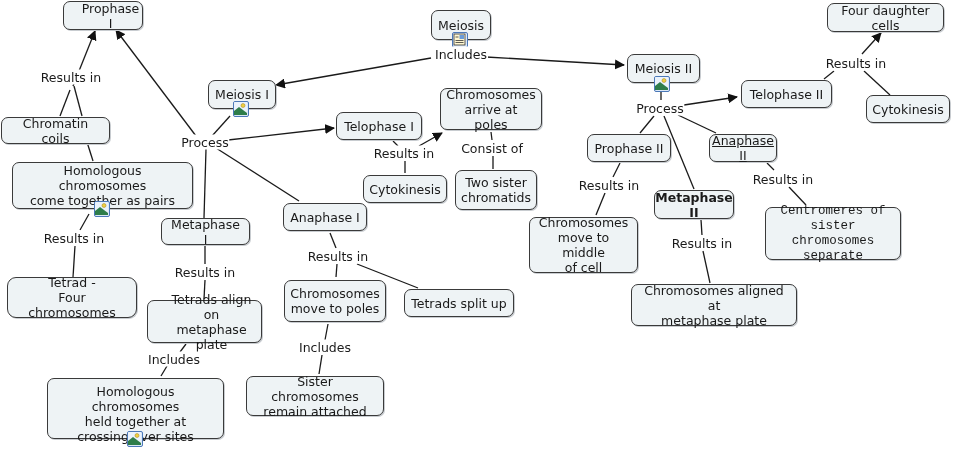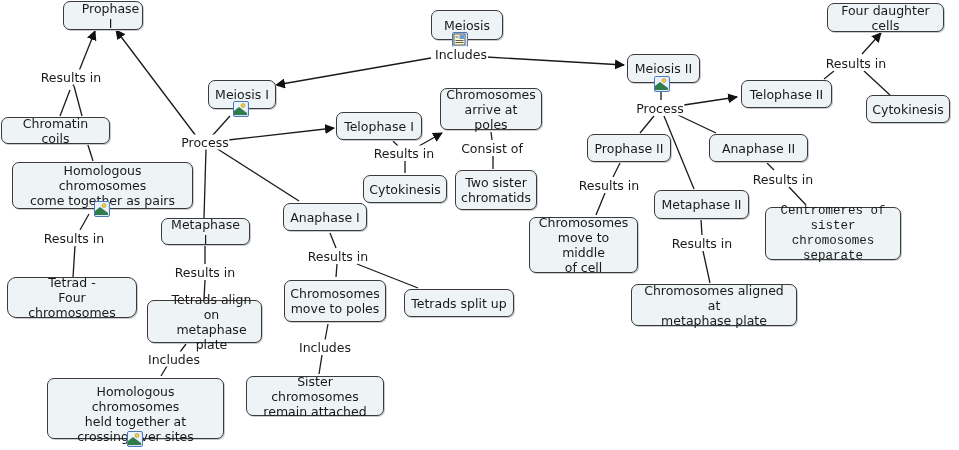--- a/index.html
+++ b/index.html
@@ -79,21 +79,21 @@
 
     <line x1="767" y1="163" x2="774" y2="170"></line>
     <line x1="789" y1="187" x2="806" y2="205"></line>
 
     <line x1="824" y1="79" x2="834" y2="71"></line>
     <line x1="864" y1="71" x2="890" y2="95"></line>
     <line x1="862" y1="54" x2="881" y2="33" marker-end="url(#arr)"></line>
   </g>
 </svg>
 
-<div class="node" style="left:431px;top:10px;width:72px;height:30px;">Meiosis</div>
+<div class="node" style="left:431px;top:10px;width:60px;height:30px;">Meiosis</div>
 <div class="node" style="left:63px;top:1px;width:80px;height:29px;padding-left:21px;">Prophase I</div>
 <div class="node" style="left:208px;top:80px;width:68px;height:29px;">Meiosis I</div>
 <div class="node" style="left:627px;top:54px;width:73px;height:29px;">Meiosis II</div>
 <div class="node" style="left:1px;top:117px;width:109px;height:27px;">Chromatin coils</div>
 <div class="node" style="left:12px;top:162px;width:181px;height:47px;">Homologous chromosomes
 come together as pairs</div>
 <div class="node" style="left:7px;top:277px;width:130px;height:41px;border-radius:9px;">Tetrad -
 Four chromosomes</div>
 <div class="node" style="left:161px;top:218px;width:89px;height:27px;">Metaphase I</div>
 <div class="node" style="left:147px;top:300px;width:115px;height:43px;padding-left:20px;">Tetrads align on
@@ -110,24 +110,24 @@
 <div class="node" style="left:336px;top:112px;width:86px;height:28px;">Telophase I</div>
 <div class="node" style="left:363px;top:175px;width:84px;height:28px;">Cytokinesis</div>
 <div class="node" style="left:440px;top:88px;width:102px;height:42px;">Chromosomes
 arrive at poles</div>
 <div class="node" style="left:455px;top:170px;width:82px;height:40px;">Two sister
 chromatids</div>
 <div class="node" style="left:587px;top:134px;width:84px;height:28px;">Prophase II</div>
 <div class="node" style="left:529px;top:217px;width:109px;height:56px;">Chromosomes
 move to middle
 of cell</div>
-<div class="node" style="left:654px;top:190px;width:95px;height:29px;">Metaphase II</div>
+<div class="node" style="left:654px;top:190px;width:80px;height:29px;font-weight:bold;">Metaphase II</div>
 <div class="node" style="left:631px;top:284px;width:166px;height:42px;">Chromosomes aligned at
 metaphase plate</div>
-<div class="node" style="left:709px;top:134px;width:99px;height:28px;">Anaphase II</div>
+<div class="node" style="left:709px;top:134px;width:68px;height:28px;text-decoration:underline;">Anaphase II</div>
 <div class="node" style="left:765px;top:207px;width:136px;height:53px;font-family:Liberation Mono, monospace;">Centromeres of
 sister chromosomes
 separate</div>
 <div class="node" style="left:741px;top:80px;width:91px;height:28px;">Telophase II</div>
 <div class="node" style="left:866px;top:95px;width:84px;height:28px;">Cytokinesis</div>
 <div class="node" style="left:827px;top:3px;width:117px;height:29px;">Four daughter cells</div>
 
 <div class="res" style="left:452px;top:32px;">
   <svg width="13" height="13" viewBox="0 0 13 13">
       <rect x="1" y="1" width="11" height="11" fill="#fff7d0" stroke="#333" stroke-width="0.8"></rect>

